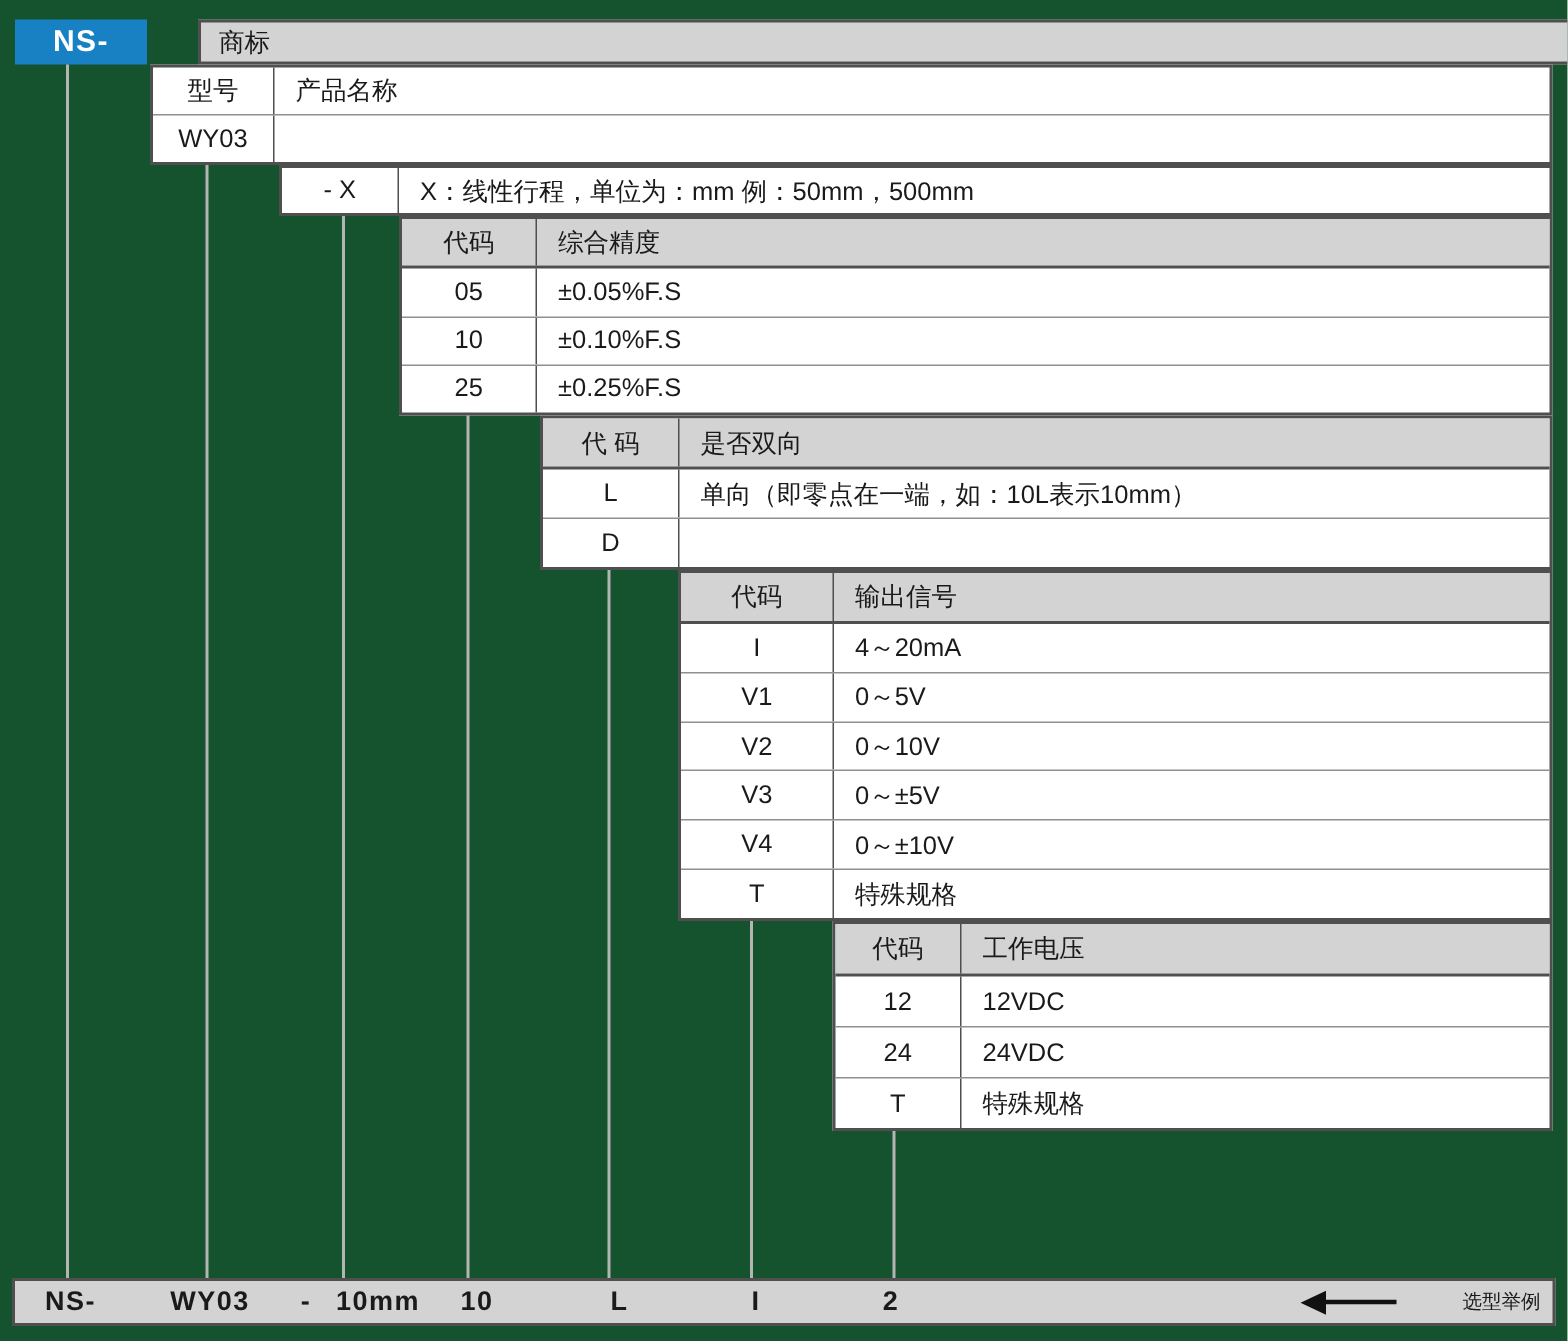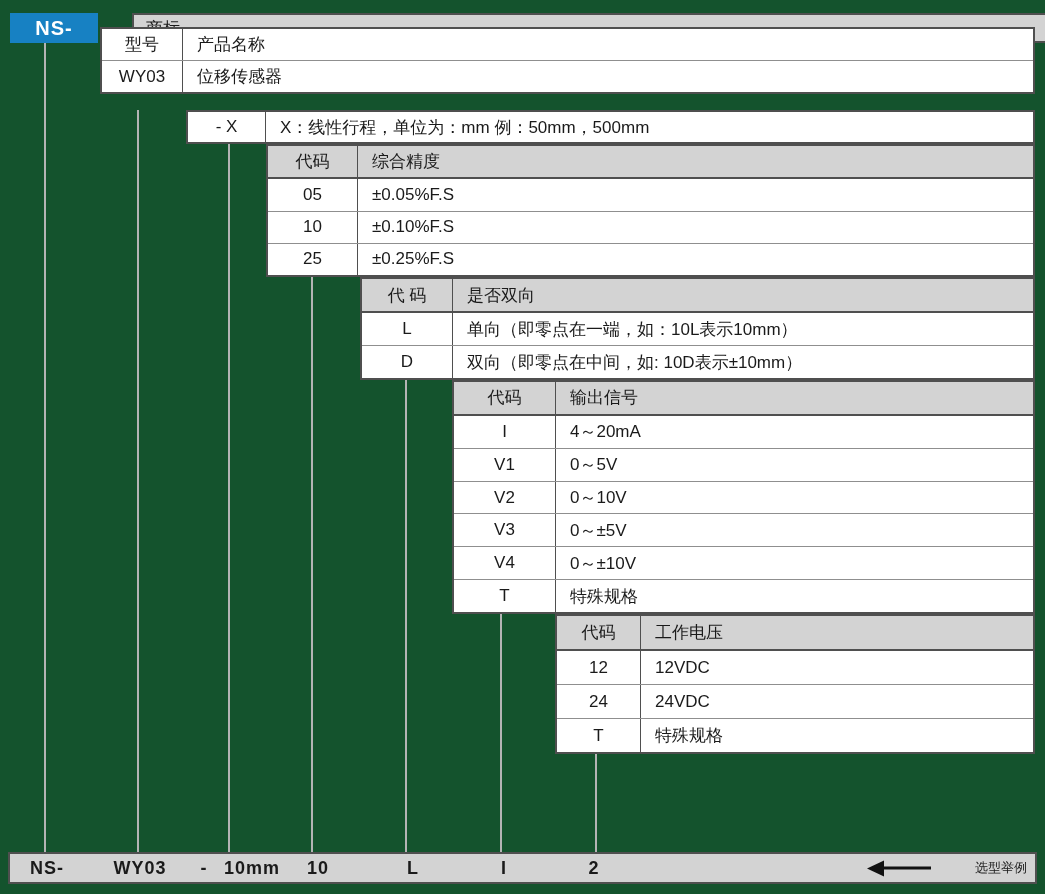--- a/index.html
+++ b/index.html
@@ -32,21 +32,21 @@
   .val { flex:1; display:flex; align-items:center; padding-left:14px; }
 
   
   .strip {
     position:absolute; box-sizing:border-box; background:#d3d3d3;
     border:2px solid #4f4f4f; display:flex; align-items:center; padding-left:12px;
   }
 
   
   #trademark-row { left:100px; top:13px; width:935px; height:30px;margin-left:32px; }
-  #model-table   { left:100px; top:27px;  width:935px; height:67px; }
+  #model-table   { left:100px; top:43px;  width:935px; height:67px; }
   #model-table .code { width:81px; }
   #stroke-row    { left:186px; top:110px; width:849px; height:34px; }
   #stroke-row .code { width:78px; }
   #accuracy-table  { left:266px; top:144px; width:769px; height:133px; }
   #accuracy-table .code { width:90px; }
   #direction-table { left:360px; top:277px; width:675px; height:103px; }
   #direction-table .code { width:91px; }
   #output-table    { left:452px; top:380px; width:583px; height:234px; }
   #output-table .code { width:102px; }
   #voltage-table   { left:555px; top:614px; width:480px; height:140px; }
@@ -99,21 +99,20 @@
     <span>商标</span>
   </div>
 
   <div class="tbl" id="model-table">
     <div class="row">
       <div class="code">型号</div>
       <div class="val">产品名称</div>
     </div>
     <div class="row">
       <div class="code">WY03</div>
-      <div class="val">位移传感器</div>
     </div>
   </div>
 
   <div class="tbl" id="stroke-row">
     <div class="row">
       <div class="code">- X</div>
       <div class="val">X：线性行程，单位为：mm 例：50mm，500mm</div>
     </div>
   </div>
 
@@ -140,21 +139,20 @@
     <div class="row hdr">
       <div class="code">代 码</div>
       <div class="val">是否双向</div>
     </div>
     <div class="row">
       <div class="code">L</div>
       <div class="val">单向（即零点在一端，如：10L表示10mm）</div>
     </div>
     <div class="row">
       <div class="code">D</div>
-      <div class="val">双向（即零点在中间，如: 10D表示±10mm）</div>
     </div>
   </div>
 
   <div class="tbl" id="output-table">
     <div class="row hdr">
       <div class="code">代码</div>
       <div class="val">输出信号</div>
     </div>
     <div class="row">
       <div class="code">I</div>

